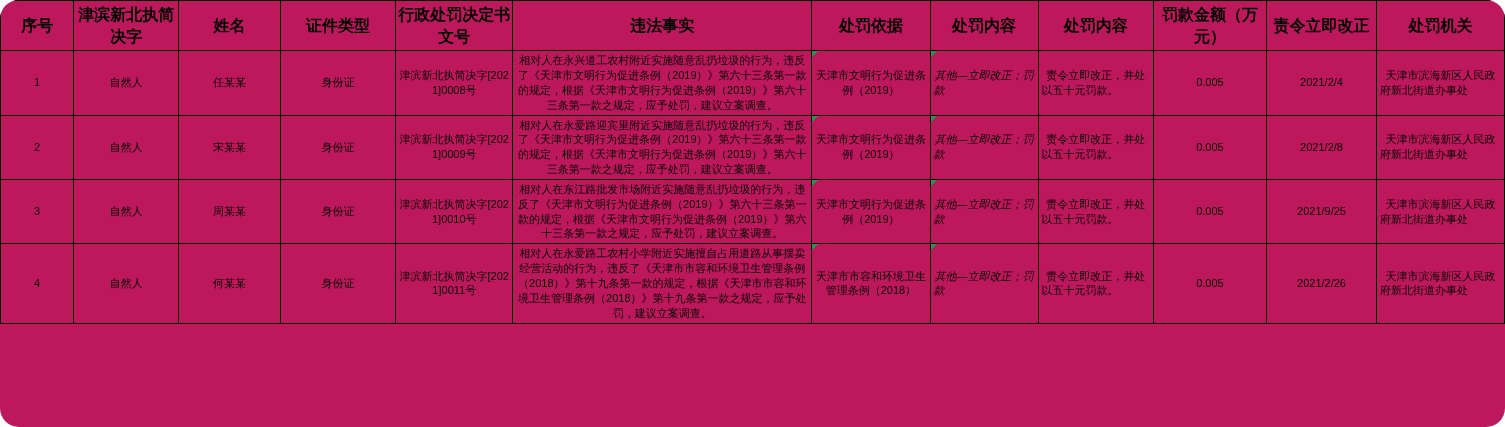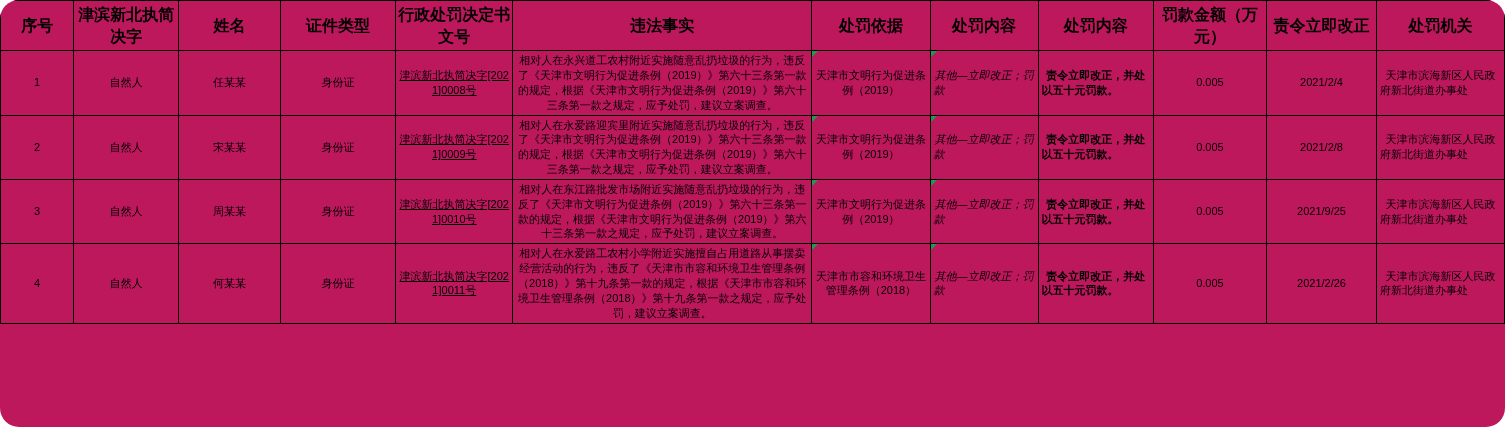--- a/index.html
+++ b/index.html
@@ -47,21 +47,20 @@
     text-align: center;
   }
   td.cell-fact,
   td.cell-basis {
     text-align: justify;
     text-align-last: center;
   }
   td.cell-content {
     text-align: justify;
     text-align-last: left;
-    font-weight: bold;
   }
   td.cell-type {
     text-align: justify;
     text-align-last: left;
     font-style: italic;
   }
   td.cell-amount {
     text-align: right;
     padding-right: 6px;
     margin-left: 8px;
@@ -70,21 +69,20 @@
     text-align: right;
     padding-right: 6px;
   }
   td.cell-org {
     text-align: justify;
     text-align-last: left;
     padding-left: 4px;
   }
   td.cell-doc {
     text-align: center;
-    text-decoration: underline;
   }
   
   td.flag {
     position: relative;
   }
   td.flag::before {
     content: "";
     position: absolute;
     top: 0;
     left: 0;

